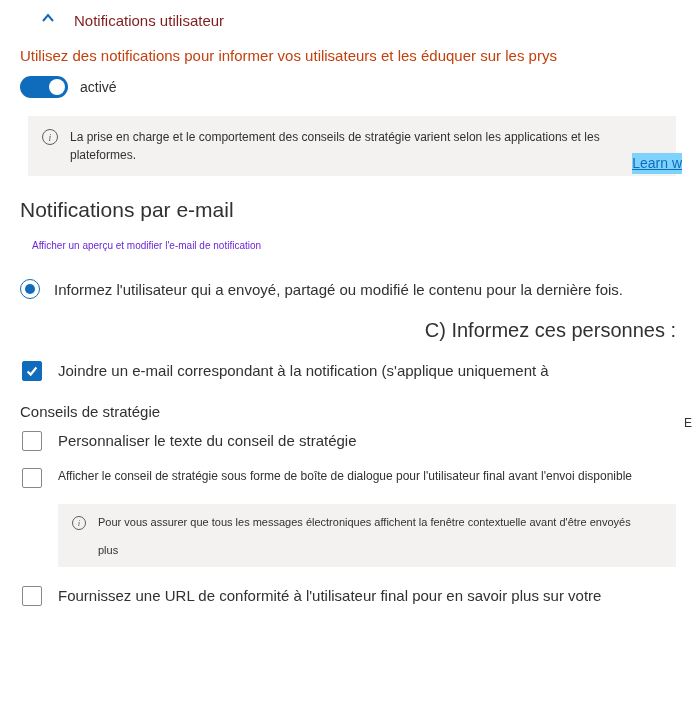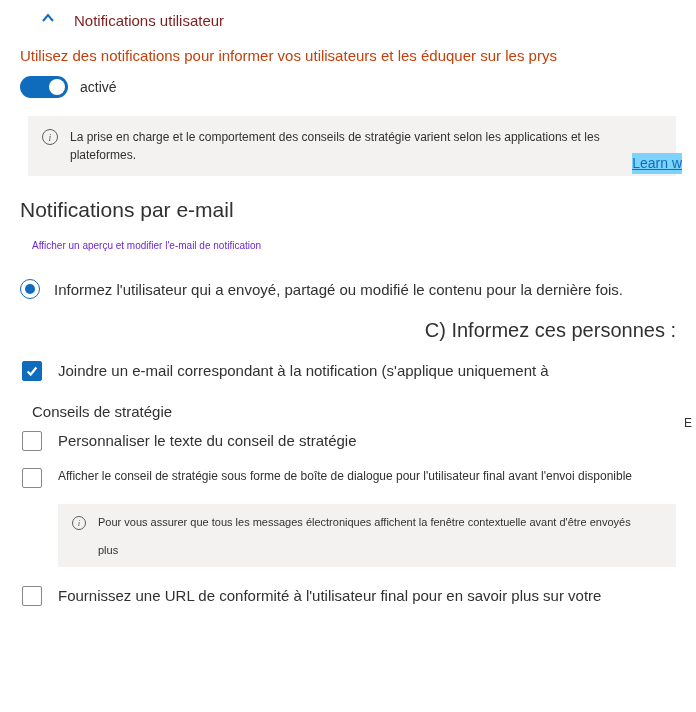--- a/index.html
+++ b/index.html
@@ -177,21 +177,20 @@
       line-height: 1.4;
     }
     .checkbox-label.small {
       font-size: 12px;
       line-height: 1.5;
     }
     .section2 {
       font-size: 15px;
       color: #323130;
       padding: 14px 12px 2px 20px;
-      margin-left: 12px;
     }
     .nested-banner {
       background: #f3f2f1;
       margin: 8px 20px 4px 58px;
       padding: 10px 14px 8px 14px;
       display: flex;
       align-items: flex-start;
       font-size: 11px;
       color: #323130;
       line-height: 1.6;

